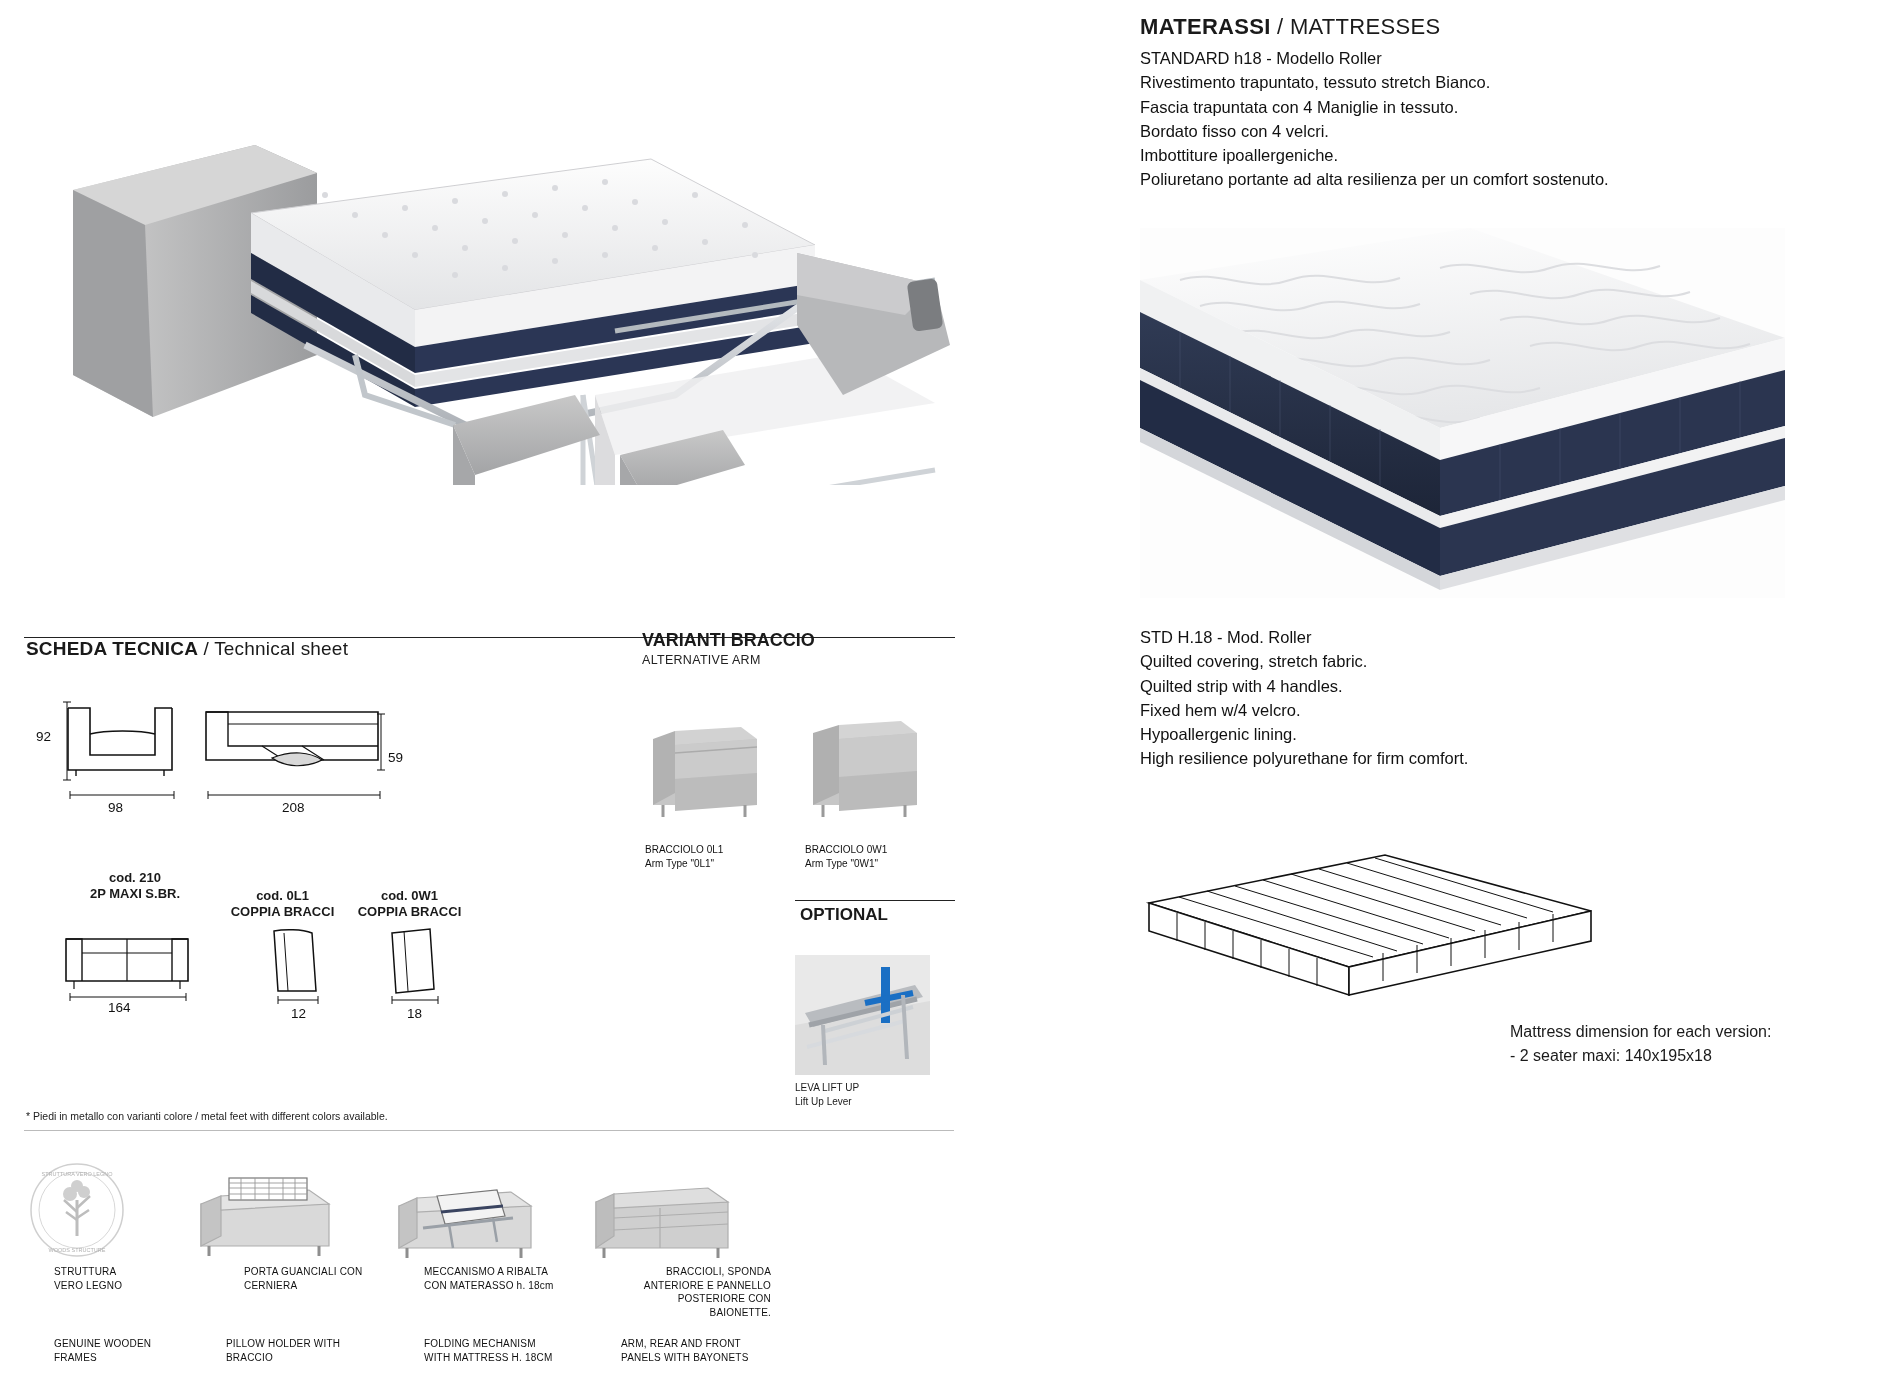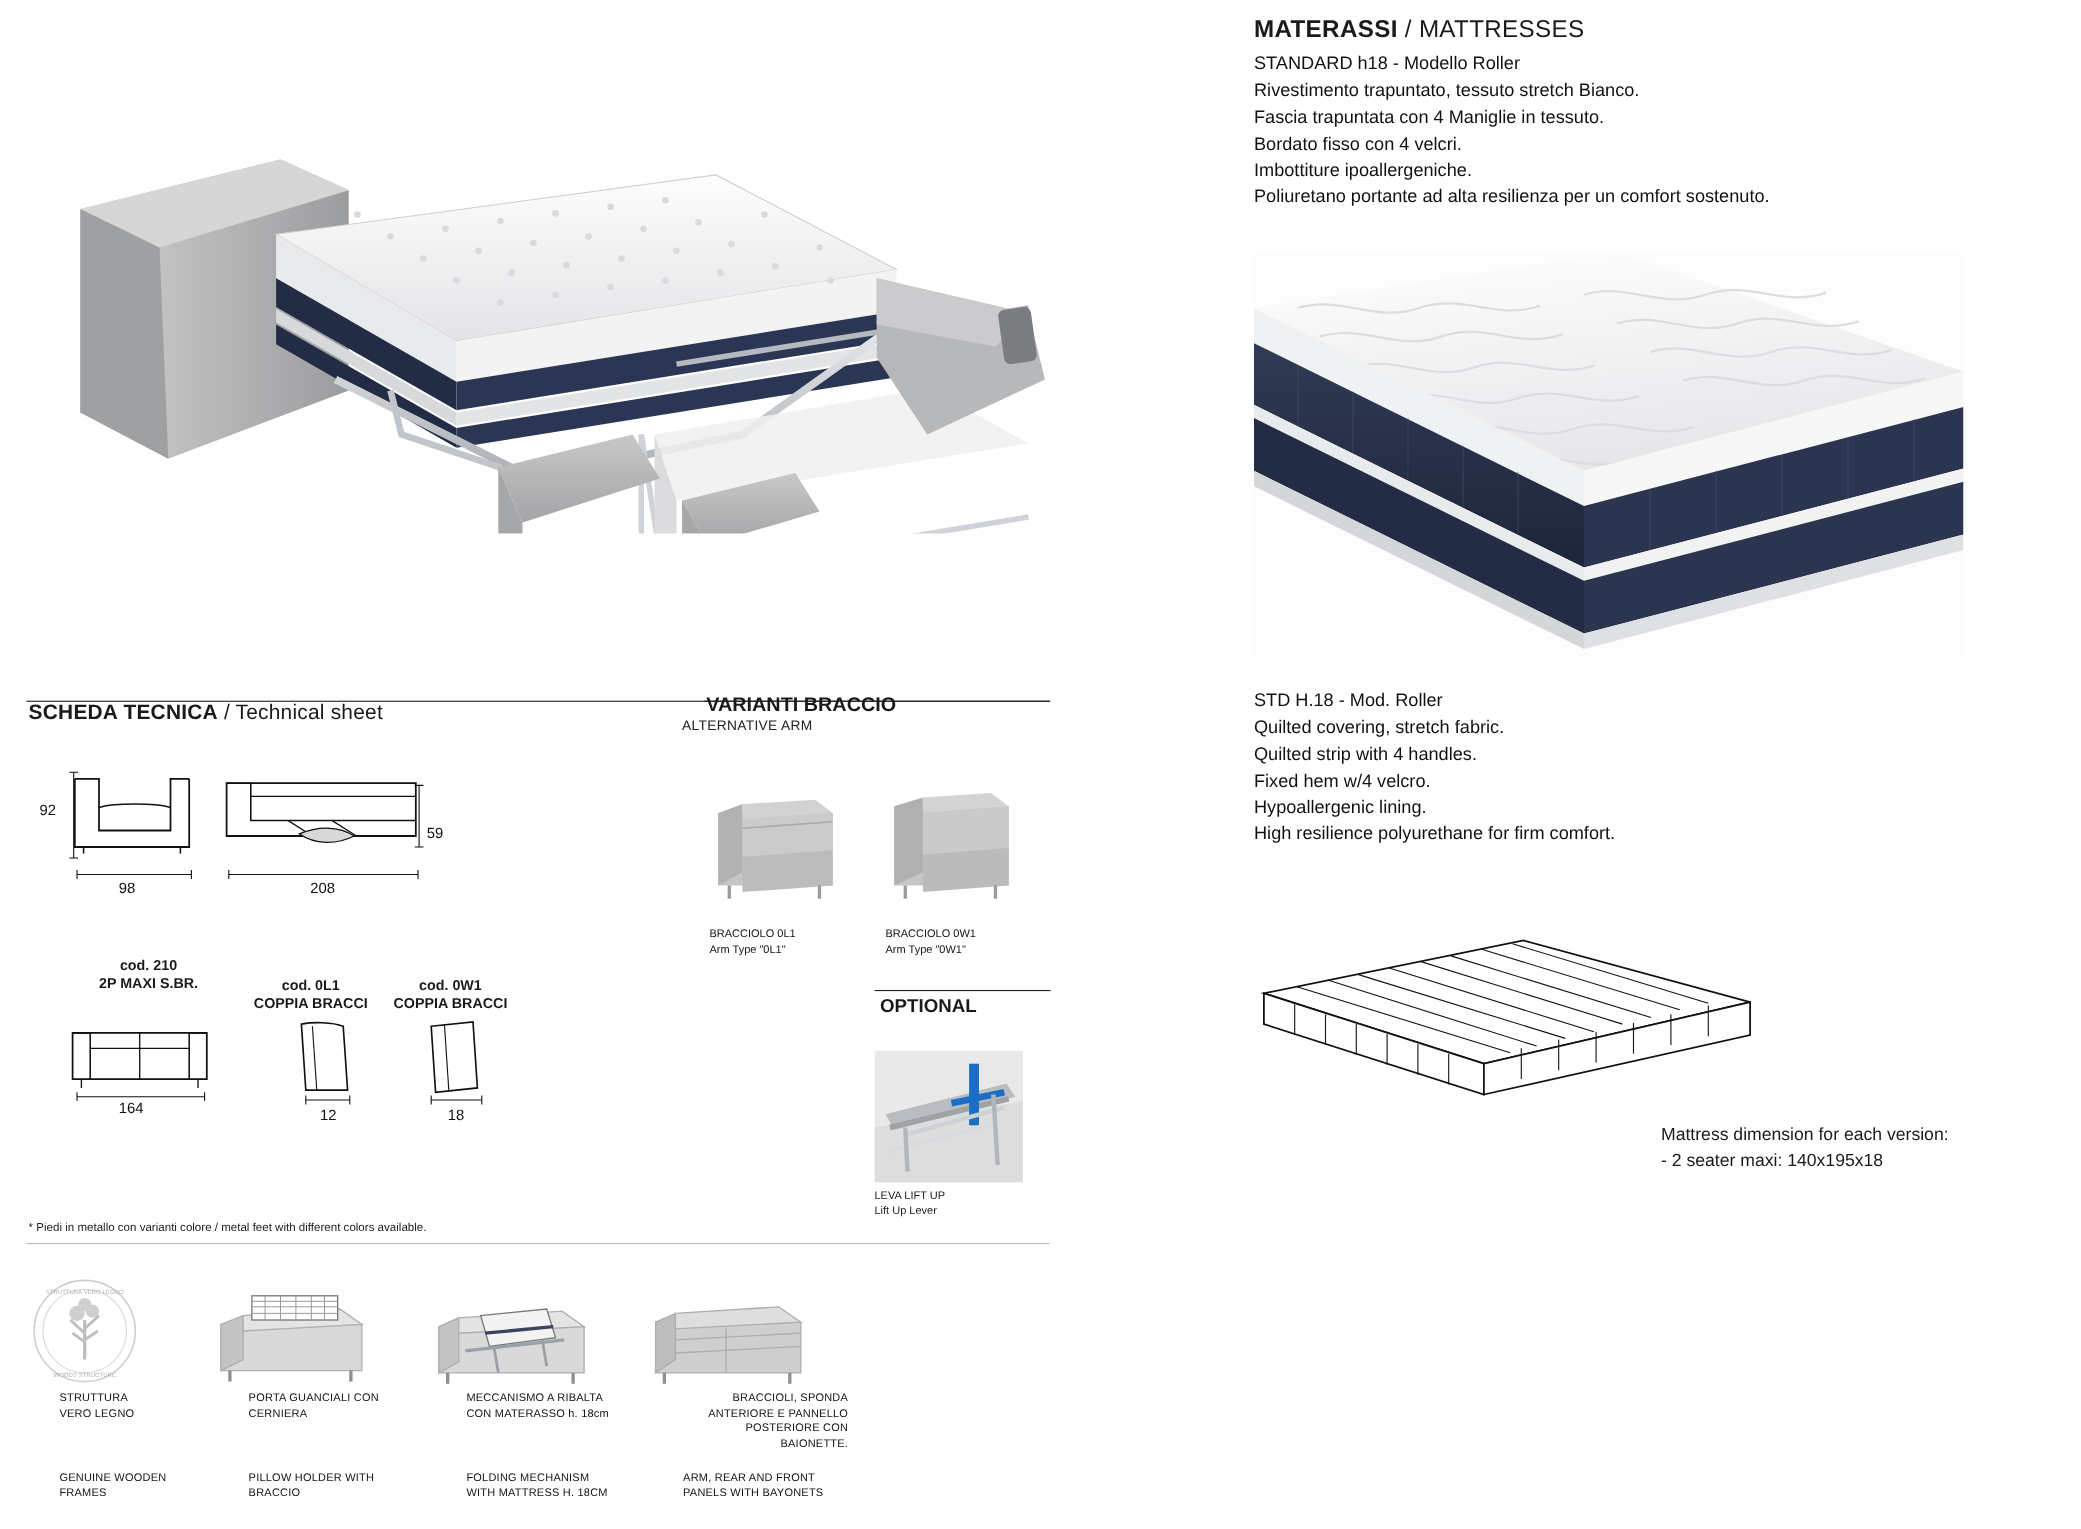--- a/index.html
+++ b/index.html
@@ -48,21 +48,21 @@
     background: #222;
   }
   .variant-title {
     position: absolute;
     left: 642px; top: 630px;
     font-size: 18px; font-weight: bold;
     line-height: 1.18;
   }
   .variant-sub {
     position: absolute;
-    left: 620px; top: 653px;
+    left: 642px; top: 653px;
     font-size: 12.5px;
     letter-spacing: .3px;
     color: #222;
   }
 
   
   .dim-block { position: absolute; }
   .dim-label {
     position: absolute;
     font-size: 13.5px;
@@ -462,21 +462,21 @@
           <path d="M34 24 L112 24"></path>
         <path d="M46 8 L46 30"></path>
           <path d="M60 8 L60 30"></path>
           <path d="M74 8 L74 30"></path>
           <path d="M88 8 L88 30"></path>
           <path d="M100 8 L100 30"></path>
       </g>
       <path d="M14 76 L14 86 M124 76 L124 86" stroke="#8e8e8e" stroke-width="3"></path>
     </svg>
   </div>
-  <div class="feat-cap" style="left:198px; top:1265px; width:175px;">
+  <div class="feat-cap" style="left:216px; top:1265px; width:175px;">
     <div>PORTA GUANCIALI CON</div>
     <div>CERNIERA</div>
   </div>
   <div class="feat-cap" style="left:198px; top:1337px; width:175px;">
     <div>PILLOW HOLDER WITH</div>
     <div>BRACCIO</div>
   </div>
 
   <div class="feat" style="left:393px; top:1172px;">
     <svg viewBox="0 0 145 90" width="145" height="90">

